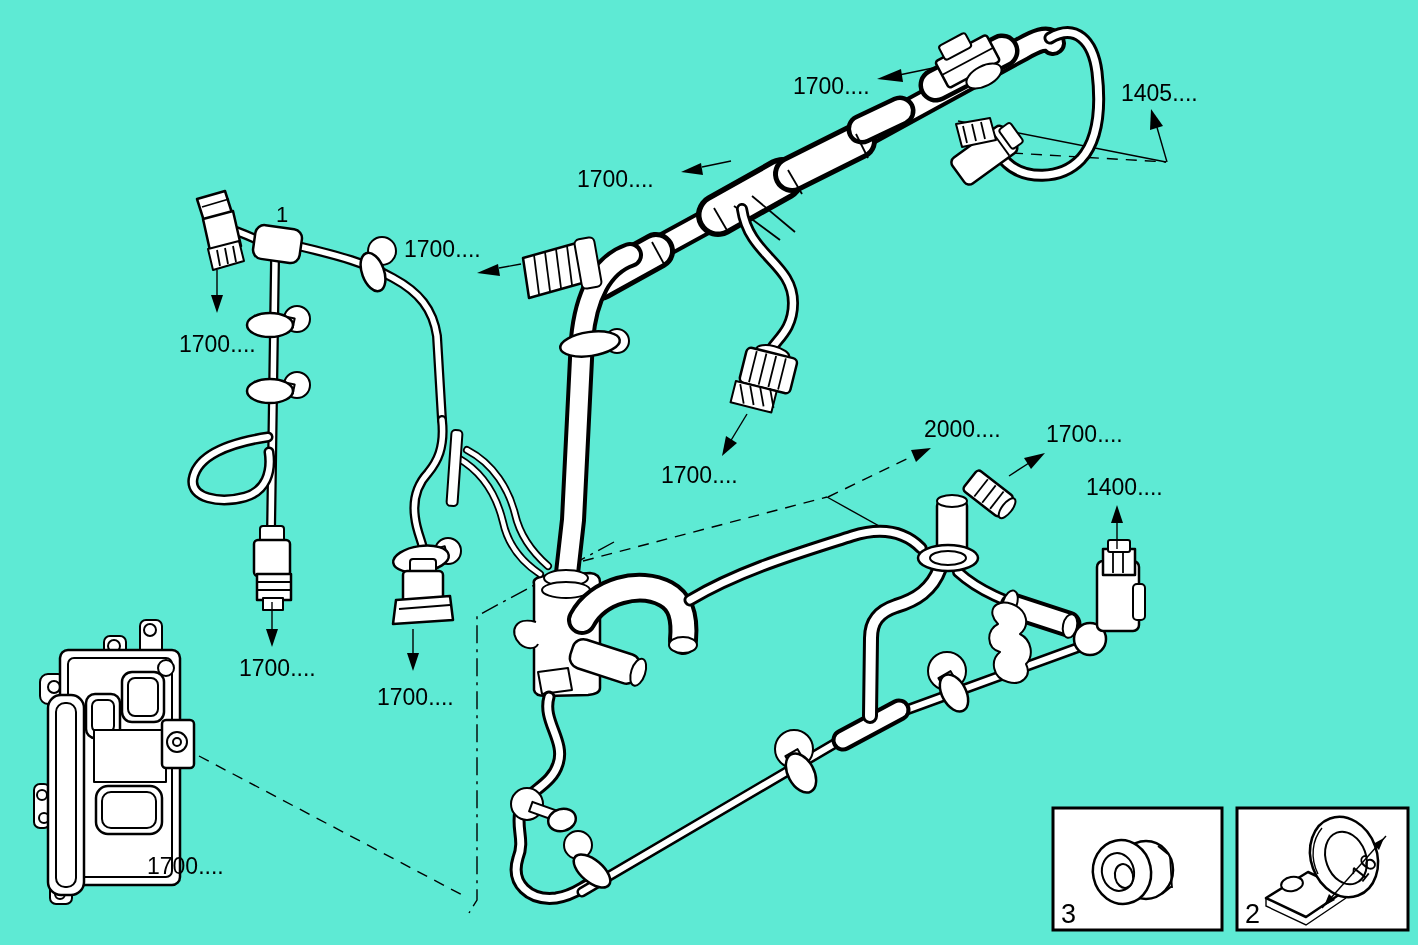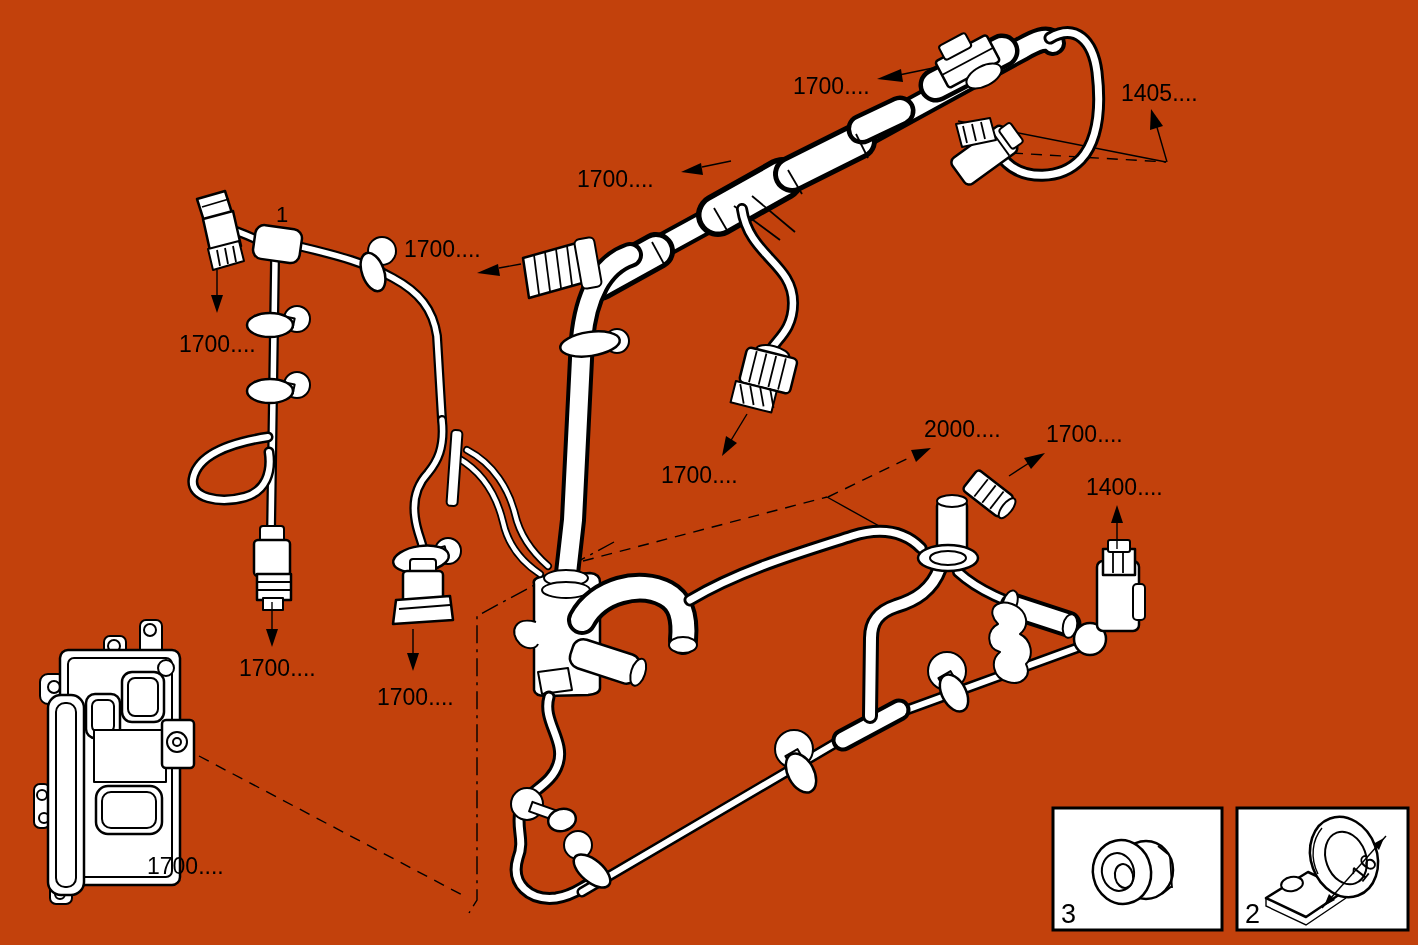--- a/index.html
+++ b/index.html
@@ -1,16 +1,16 @@
 <!DOCTYPE html>
 <html><head>
 <meta charset="utf-8">
 <style>
   html,body{margin:0;padding:0;background:#fff;}
-  #stage{position:relative;width:1418px;height:945px;background:#c2410c;overflow:hidden;}
+  #stage{position:relative;width:1418px;height:945px;background:#5eead4;overflow:hidden;}
   svg{display:block;}
   .t{fill:none;stroke:#000;stroke-linecap:round;stroke-linejoin:round;}
   .w{fill:none;stroke:#fff;stroke-linecap:round;stroke-linejoin:round;}
   .p{fill:#fff;stroke:#000;stroke-width:2.5;stroke-linejoin:round;}
   .p2{fill:#fff;stroke:#000;stroke-width:2;stroke-linejoin:round;}
   .ln{fill:none;stroke:#000;stroke-width:1.8;}
   .thin{fill:none;stroke:#000;stroke-width:1.4;}
   .dash{stroke-dasharray:11 8;}
   .dashdot{stroke-dasharray:18 6 3 6;}
   .ah{fill:#000;stroke:none;}

